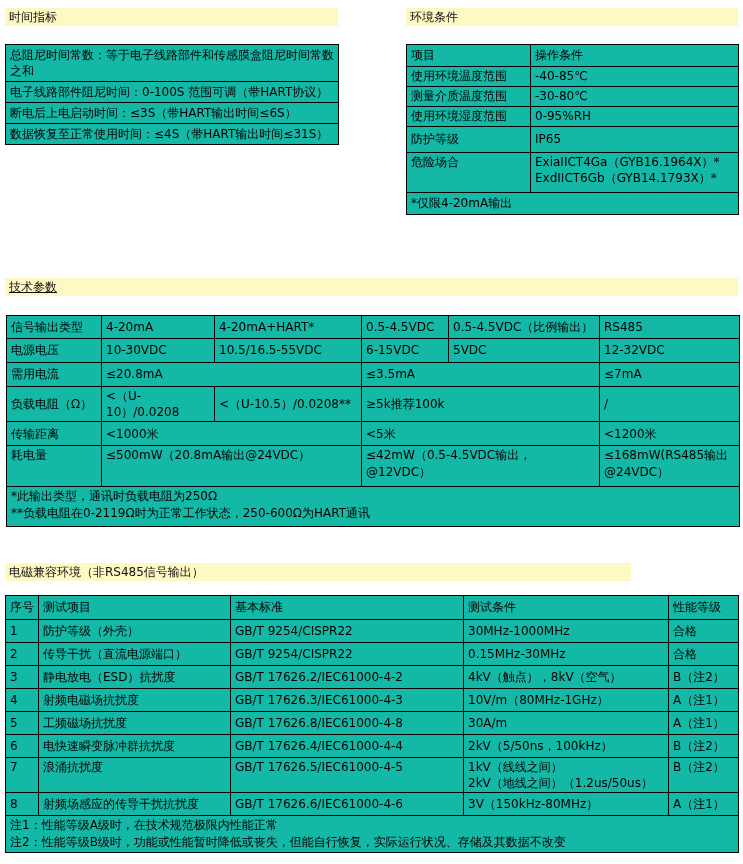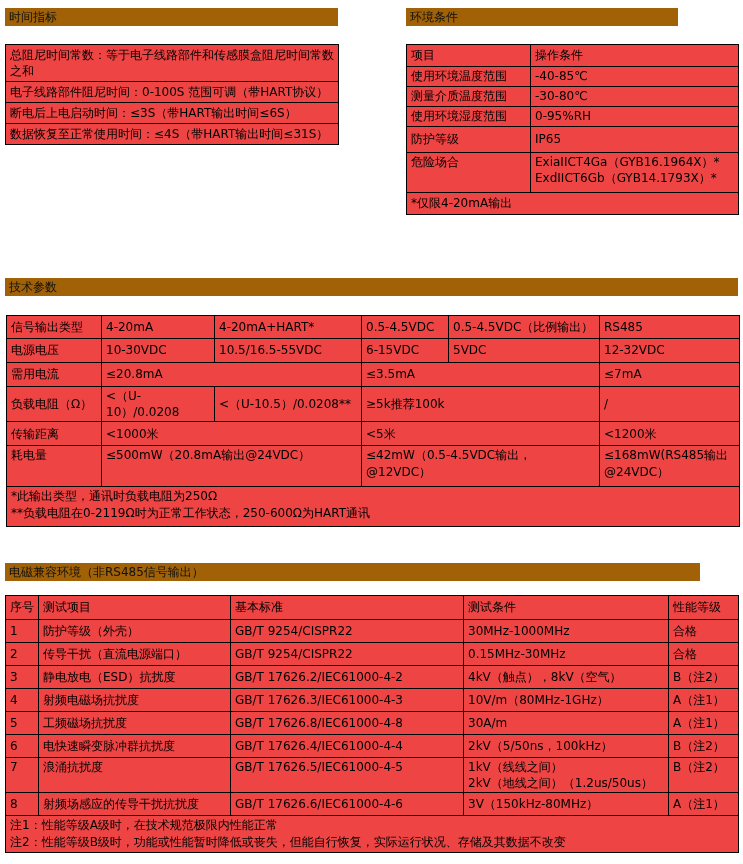--- a/index.html
+++ b/index.html
@@ -10,36 +10,36 @@
     background: #ffffff;
     font-family: "DejaVu Sans", "Liberation Sans", sans-serif;
     font-size: 12px;
     color: #000000;
     overflow: hidden;
   }
   .bar {
     position: absolute;
     height: 18px;
     line-height: 18px;
-    background: #a16207;
+    background: #fef9c3;
     color: #111111;
     padding-left: 4px;
     box-sizing: border-box;
     font-size: 12px;
   }
   #bar-time { left: 5px; top: 8px;  width: 333px; }
-  #bar-env  { left: 406px; top: 8px; width: 272px; }
-  #bar-tech { left: 5px; top: 278px; width: 733px; }
-  #bar-emc  { left: 5px; top: 563px; width: 695px; }
+  #bar-env  { left: 406px; top: 8px; width: 332px; }
+  #bar-tech { left: 5px; top: 278px; width: 733px; text-decoration: underline; }
+  #bar-emc  { left: 5px; top: 563px; width: 626px; }
 
   table {
     position: absolute;
     border-collapse: collapse;
     table-layout: fixed;
-    background: #ef4444;
+    background: #14b8a6;
   }
   td {
     border: 1px solid #000000;
     padding: 1px 4px;
     vertical-align: middle;
     text-align: left;
     font-size: 12px;
     line-height: 1.35;
     overflow: hidden;
     word-break: break-word;

